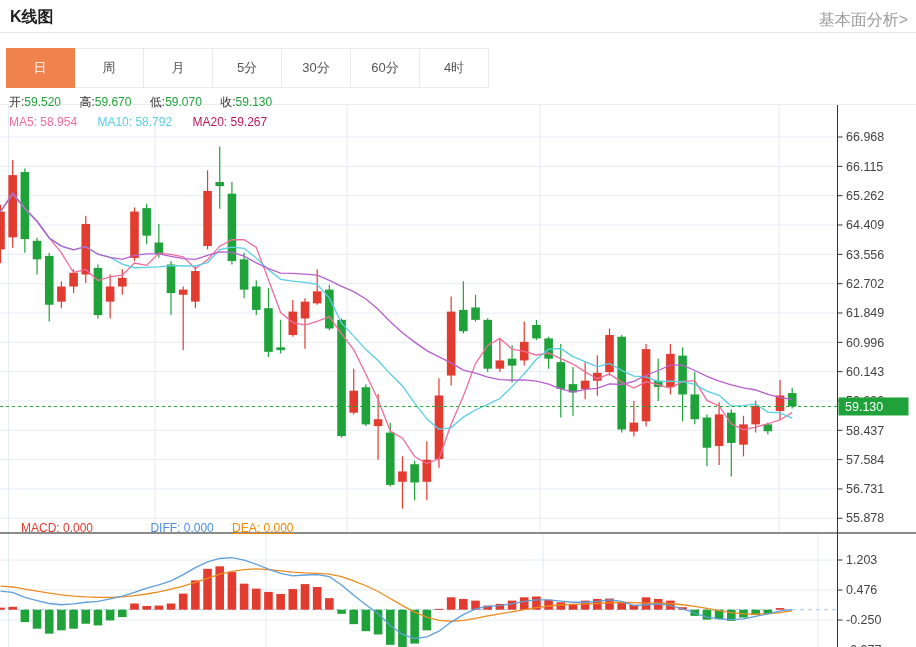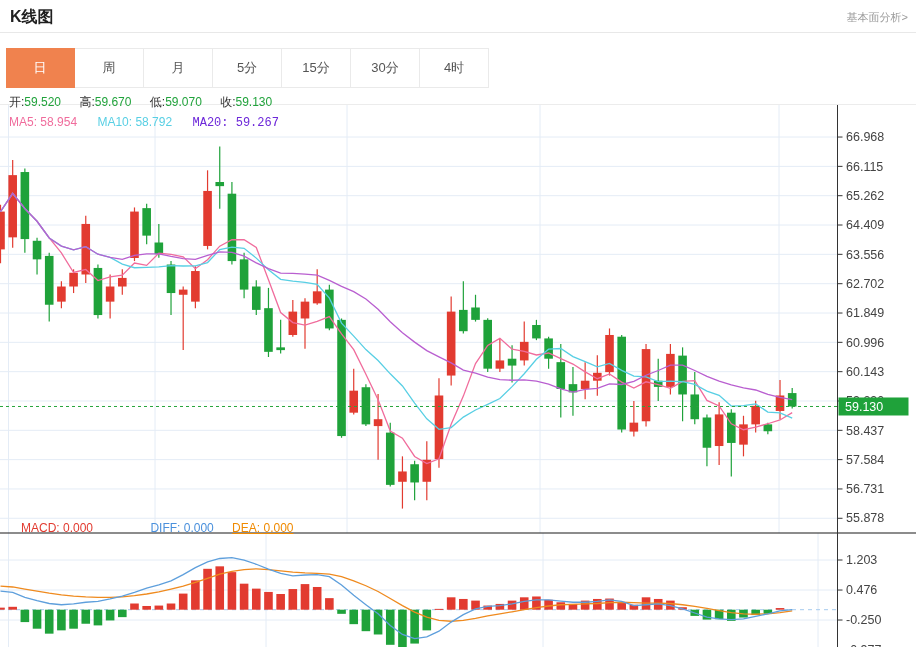--- a/index.html
+++ b/index.html
@@ -1,55 +1,55 @@
 <!DOCTYPE html>
 <html><head>
 <meta charset="utf-8">
 <style>
   html,body{margin:0;padding:0;background:#fff;}
   body{width:916px;height:647px;position:relative;overflow:hidden;
        font-family:"Liberation Sans",sans-serif;-webkit-font-smoothing:antialiased;}
   .page-title{position:absolute;left:10px;top:7px;font-size:16px;font-weight:bold;color:#1f1f1f;}
-  .fund-link{position:absolute;right:8px;top:10px;font-size:11px;color:#9b9b9b;text-decoration:none;cursor:pointer;}
+  .fund-link{position:absolute;right:8px;top:10px;font-size:16px;color:#9b9b9b;text-decoration:none;cursor:pointer;}
   .header-divider{position:absolute;left:0;top:32px;width:916px;height:0;border-top:1px solid #e8e8e8;}
   .tabs{position:absolute;left:6px;top:48px;height:40px;display:flex;
         border:1px solid #eaeaea;border-right:none;box-sizing:border-box;background:#fff;}
   .tab{width:69px;height:38px;line-height:38px;text-align:center;font-size:13px;color:#555;
        border-right:1px solid #eaeaea;cursor:pointer;background:#fff;box-sizing:border-box;}
   .tab.active{background:#f0824e;color:#fff;border-right-color:#f0824e;margin:-1px 0 -1px -1px;height:40px;line-height:40px;}
   .chart-wrap{position:absolute;left:0;top:104px;width:916px;height:556px;border-top:1px solid #ececec;}
   svg{display:block;}
   svg text{font-family:"Liberation Sans",sans-serif;}
   .legend{position:absolute;font-size:12px;white-space:nowrap;z-index:5;}
   .legend-ohlc{left:9px;top:94px;}
   .legend-ma{left:9px;top:115px;}
   .legend-macd{left:21px;top:521px;}
   .lbl{color:#333;}
   .gval{color:#21a33c;margin-right:15px;}
   .ma5{color:#f06c9c;margin-right:17px;}
   .ma10{color:#58cfe4;margin-right:17px;}
-  .ma20{color:#6d28d9;font-family:Liberation Mono, monospace;}
+  .ma20{color:#be185d;}
   .vmacd{color:#e23b30;margin-right:24px;}
   .vdiff{color:#4a90dc;margin-right:15px;padding-left:30px;}
   .vdea{color:#f08a00;text-decoration:underline;}
 </style>
 </head>
 <body>
 
 <div class="page-title">K线图</div>
 <a class="fund-link">基本面分析&gt;</a>
 <div class="header-divider"></div>
 
 <div class="tabs" id="tabs">
     <div class="tab active">日</div>
     <div class="tab">周</div>
     <div class="tab">月</div>
     <div class="tab">5分</div>
-    <div class="tab">15分</div>
     <div class="tab">30分</div>
+    <div class="tab">60分</div>
     <div class="tab">4时</div>
   </div>
 
 <div class="chart-wrap">
   <svg id="chart-svg" width="916" height="556" viewBox="0 0 916 556">
       <g>
         <line x1="0" y1="32.039839357429784" x2="837.5" y2="32.039839357429784" stroke="#e4ecf6" stroke-width="1"></line>
         <line x1="0" y1="61.3638554216871" x2="837.5" y2="61.3638554216871" stroke="#e4ecf6" stroke-width="1"></line>
         <line x1="0" y1="90.68787148594393" x2="837.5" y2="90.68787148594393" stroke="#e4ecf6" stroke-width="1"></line>
         <line x1="0" y1="120.01188755020077" x2="837.5" y2="120.01188755020077" stroke="#e4ecf6" stroke-width="1"></line>

